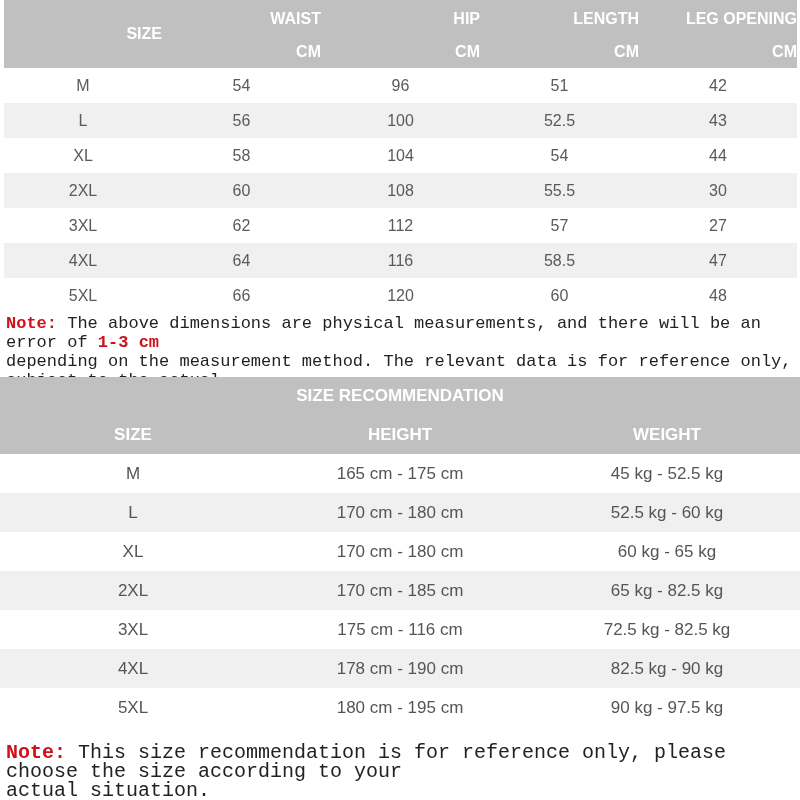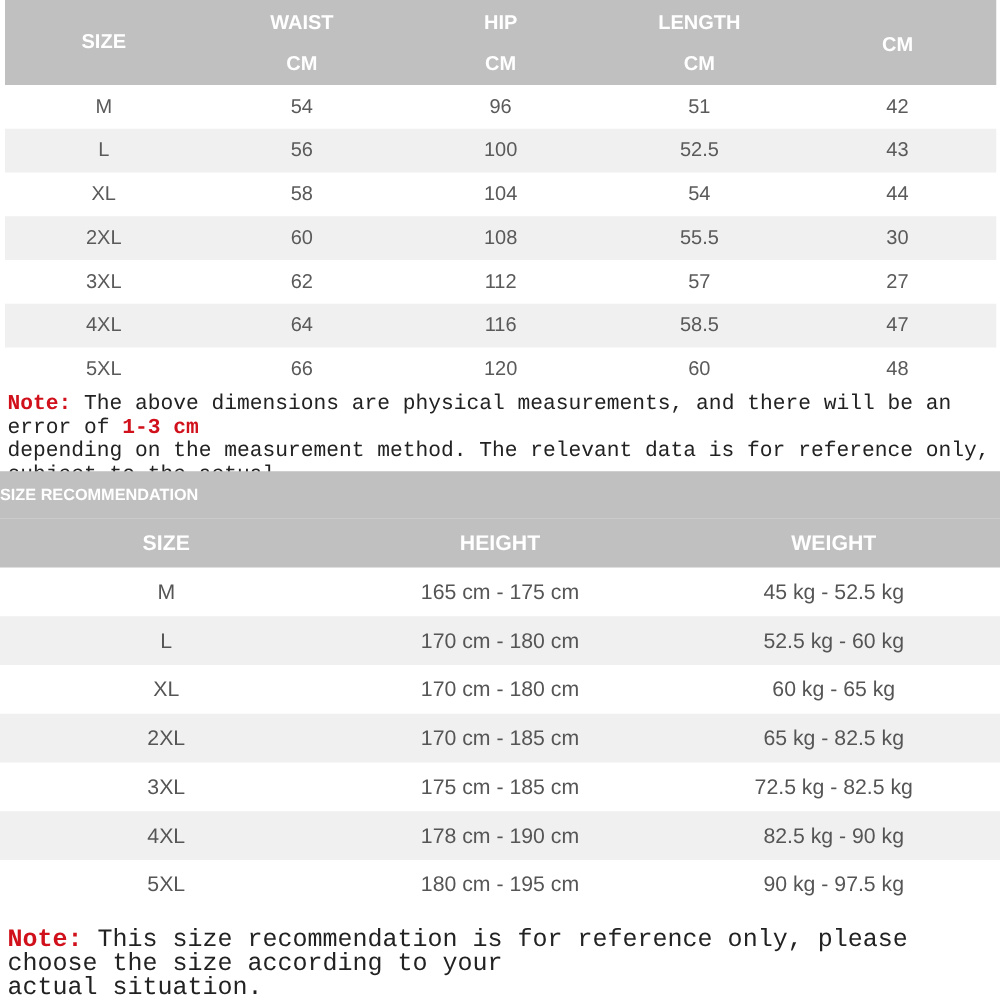--- a/index.html
+++ b/index.html
@@ -1,33 +1,33 @@
 <!DOCTYPE html>
 <html><head>
 <meta charset="utf-8">
 <style>
   html, body { margin: 0; padding: 0; background: #ffffff; }
   body { width: 800px; height: 800px; position: relative; overflow: hidden;
          font-family: "Liberation Sans", sans-serif; color: #555555; }
   .tbl1 { position: absolute; left: 4px; top: 0; width: 793px; }
   .t1-head { height: 68px; background: #c0c0c0; display: flex; color: #ffffff; font-weight: bold; font-size: 16px; }
-  .t1-head .col { display: flex; flex-direction: column; align-items: center; justify-content: center; }
+  .t1-head .col { display: flex; flex-direction: column; align-items: flex-end; justify-content: center; }
   .t1-head .col .l1 { height: 30px; line-height: 30px; }
   .t1-head .col .l2 { height: 30px; line-height: 36px; }
   .c0 { width: 158px; } .c1 { width: 159px; } .c2 { width: 159px; } .c3 { width: 159px; } .c4 { width: 158px; }
   .t1-row { height: 35px; display: flex; align-items: center; font-size: 16px; color: #5a5a5a; }
   .t1-row > div { text-align: center; }
   .t1-row.alt { background: #f0f0f0; }
   .note { position: absolute; left: 6px; font-family: "Liberation Mono", monospace; font-size: 17px;
           line-height: 19px; color: #222222; white-space: pre-wrap; }
   .note .red { color: #d0101a; font-weight: bold; }
   .note1 { top: 314px; width: 790px; }
   .note2 { top: 743px; width: 790px; font-size: 20px; }
   .tbl2 { position: absolute; left: 0; top: 377px; width: 800px; }
-  .t2-title { height: 38px; line-height: 38px; background: #c0c0c0; color: #ffffff; font-weight: bold; text-align: left; font-size: 13px; }
+  .t2-title { height: 38px; line-height: 38px; background: #c0c0c0; color: #ffffff; font-weight: bold; text-align: center; font-size: 17px; }
   .t2-head { height: 39px; background: #c0c0c0; display: flex; align-items: center; color: #ffffff; font-weight: bold; font-size: 17px; }
   .t2-head > div, .t2-row > div { text-align: center; }
   .d0 { width: 266px; } .d1 { width: 268px; } .d2 { width: 266px; }
   .t2-row { height: 39px; display: flex; align-items: center; font-size: 17px; color: #555555; }
   .t2-row.alt { background: #f0f0f0; }
 </style>
 </head>
 <body>
 
 <div class="tbl1">
@@ -41,20 +41,21 @@
     </div>
     <div class="col c2">
       <span class="l1">HIP</span>
       <span class="l2">CM</span>
     </div>
     <div class="col c3">
       <span class="l1">LENGTH</span>
       <span class="l2">CM</span>
     </div>
     <div class="col c4">
+      <span class="l1">LEG OPENING</span>
       <span class="l2">CM</span>
     </div>
   </div>
 
   <div class="t1-row">
     <div class="c0">M</div>
     <div class="c1">54</div>
     <div class="c2">96</div>
     <div class="c3">51</div>
     <div class="c4">42</div>
@@ -129,21 +130,21 @@
     <div class="d1">170 cm - 180 cm</div>
     <div class="d2">60 kg - 65 kg</div>
   </div>
   <div class="t2-row alt">
     <div class="d0">2XL</div>
     <div class="d1">170 cm - 185 cm</div>
     <div class="d2">65 kg - 82.5 kg</div>
   </div>
   <div class="t2-row">
     <div class="d0">3XL</div>
-    <div class="d1">175 cm - 185 cm</div>
+    <div class="d1">175 cm - 116 cm</div>
     <div class="d2">72.5 kg - 82.5 kg</div>
   </div>
   <div class="t2-row alt">
     <div class="d0">4XL</div>
     <div class="d1">178 cm - 190 cm</div>
     <div class="d2">82.5 kg - 90 kg</div>
   </div>
   <div class="t2-row">
     <div class="d0">5XL</div>
     <div class="d1">180 cm - 195 cm</div>

